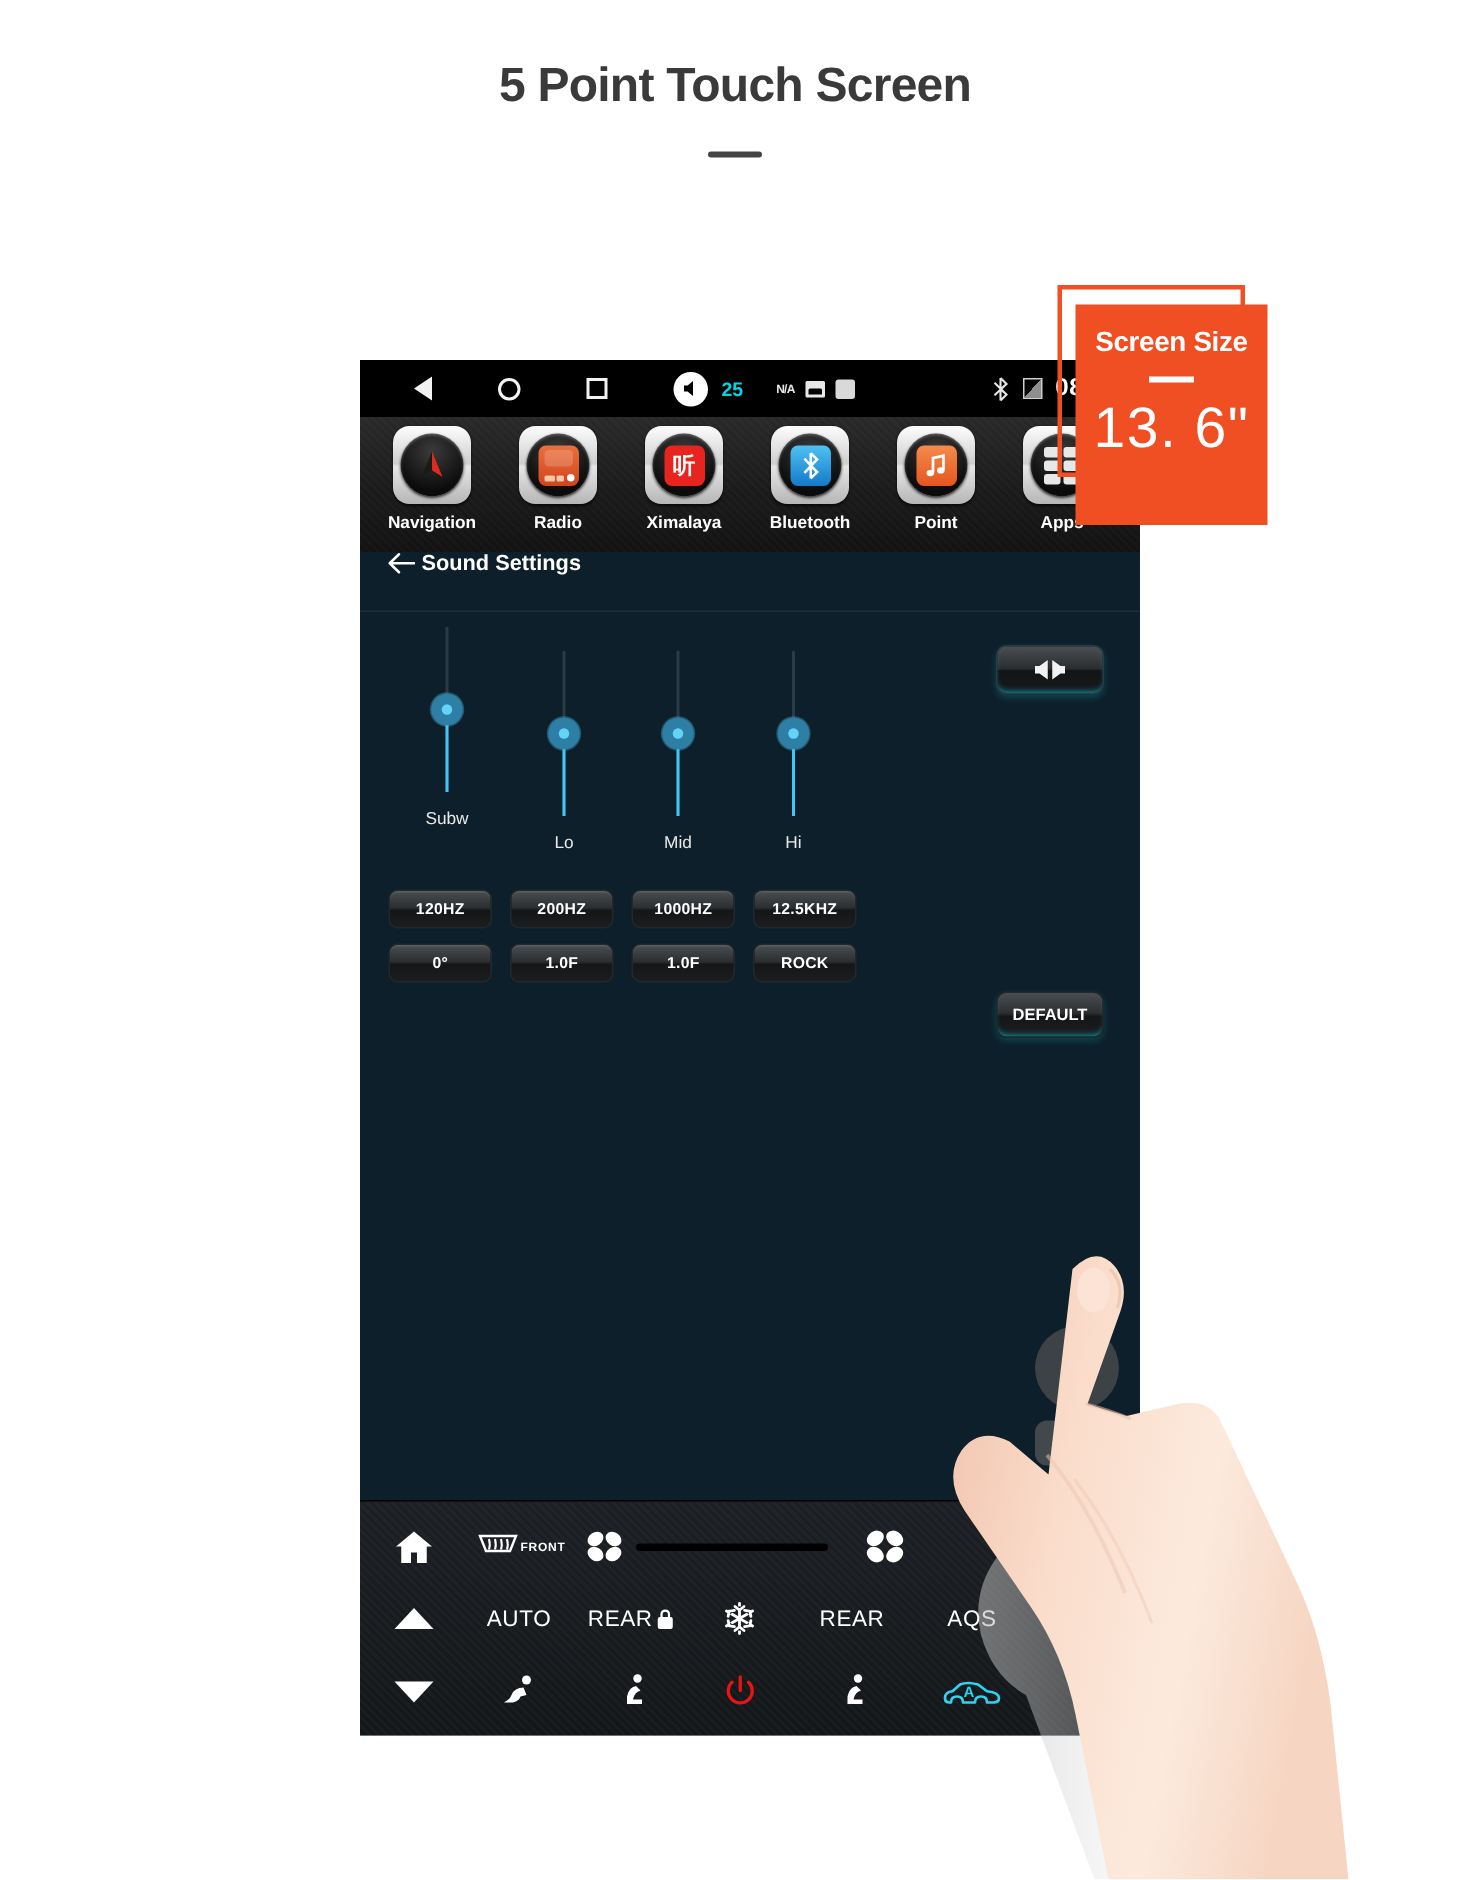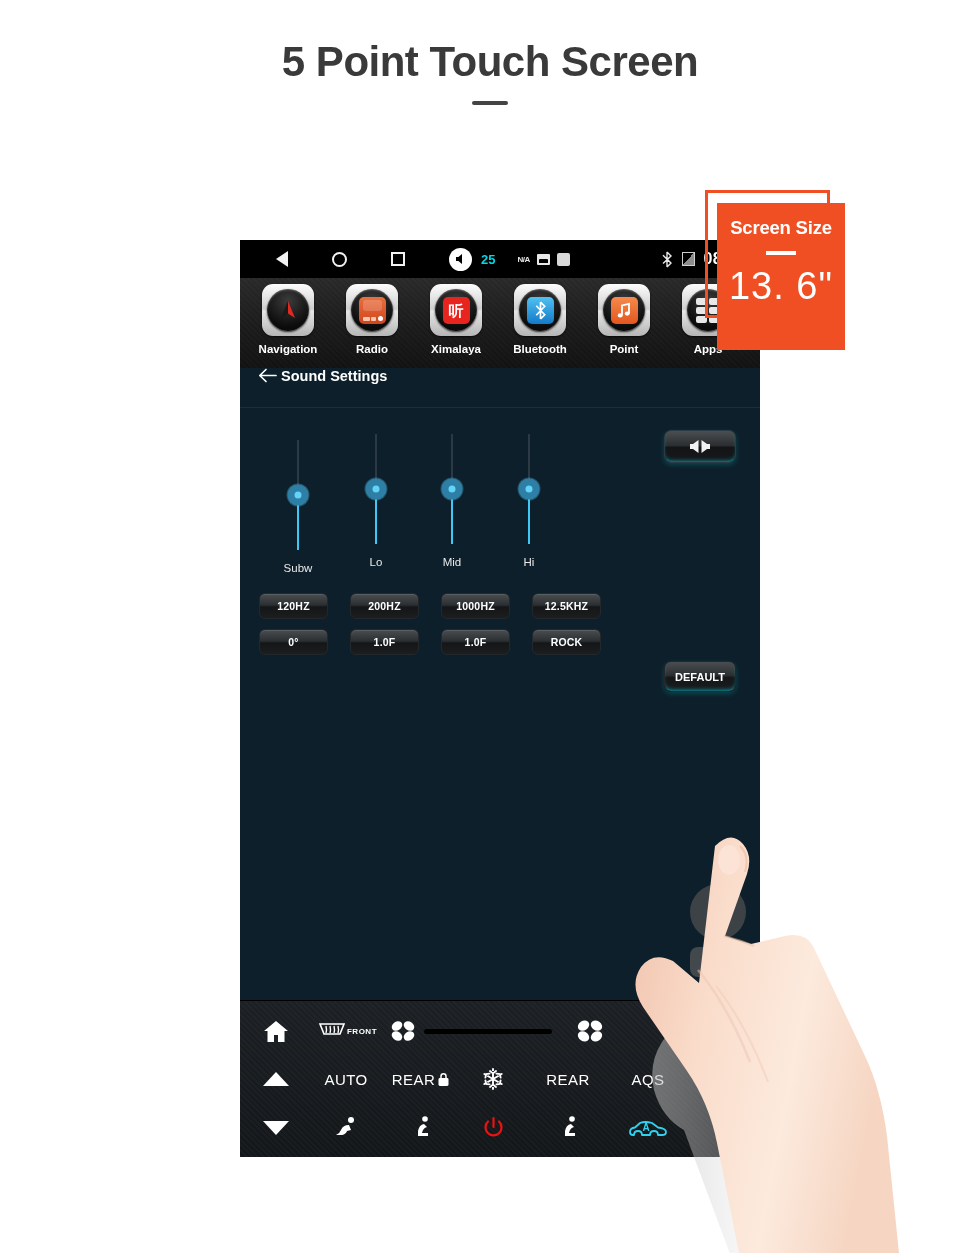--- a/index.html
+++ b/index.html
@@ -8,21 +8,21 @@
     background: #ffffff;
     font-family: "Liberation Sans", sans-serif;
     overflow: hidden;
   }
   .page { position: relative; width: 980px; height: 1253px; background:#fff; }
 
   
   .hero-title {
     position: absolute; top: 38px; left: 0; width: 980px;
     text-align: center;
-    font-size: 42px; font-weight: bold; letter-spacing: -0.5px;
+    font-size: 32px; font-weight: bold; letter-spacing: -0.5px;
     color: #3a3a3a;
   }
   .hero-rule {
     position: absolute; top: 101px; left: 50%; transform: translateX(-50%);
     width: 36px; height: 4px; background: #444; border-radius: 2px;
   }
   .hero-sub {
     position: absolute; top: 120px; left: 40px; width: 900px;
     text-align: center;
     font-size: 20.5px; line-height: 1.48; color: #4a4a4a;
@@ -114,21 +114,21 @@
   .btn-balance {
     position:absolute; right: 24px; top: 22px; width: 72px; height: 33px;
     border-radius: 7px; border: 1px solid #2c3c46;
     background: linear-gradient(#4b4f52, #2a2d30 48%, #121416 52%, #17191b);
     display:flex; align-items:center; justify-content:center;
     box-shadow: 0 2px 5px rgba(0,255,255,.18), inset 0 -3px 5px -3px rgba(0,230,255,.85);
   }
 
   
   .presets { padding: 0 0 0 0; }
-  .prow { display:flex; gap: 22px; padding-left: 19px; margin-bottom: 10px; }
+  .prow { display:flex; gap: 12px; padding-left: 19px; margin-bottom: 10px; }
   .pbtn {
     width: 69px; height: 26px; border-radius: 6px;
     border: 1px solid #23282c;
     background: linear-gradient(#4a4e51, #2c2f32 46%, #141618 54%, #1b1d1f);
     color: #fff; font-size: 10.5px; font-weight: bold; letter-spacing: .2px;
     display:flex; align-items:center; justify-content:center;
     box-shadow: inset 0 1px 0 rgba(255,255,255,.1);
   }
   .pbtn.active {
     background: linear-gradient(#5fd8e8, #1d9fb5 42%, #0c6a80 54%, #0aa3bd);
@@ -311,21 +311,21 @@
 
     <div class="ss-head">
       <svg width="19" height="15" viewBox="0 0 19 15">
         <path d="M8 1.5 L1.8 7.5 L8 13.5 M1.8 7.5 H18" stroke="#fff" stroke-width="1.7" fill="none" stroke-linecap="round" stroke-linejoin="round"></path>
       </svg>
       <span class="ss-title">Sound Settings</span>
     </div>
 
     <div class="eq-area">
 
-      <div class="slider" style="left:38px; top:32px;text-align:center;">
+      <div class="slider" style="left:38px; top:10px;text-align:center;">
         <div class="sl-rail">
           <div class="sl-fill"></div>
           <div class="sl-knob">
               <i></i>
             </div>
         </div>
         <div class="sl-label">Subw</div>
       </div>
 
       <div class="slider" style="left:116px; top:26px;">

